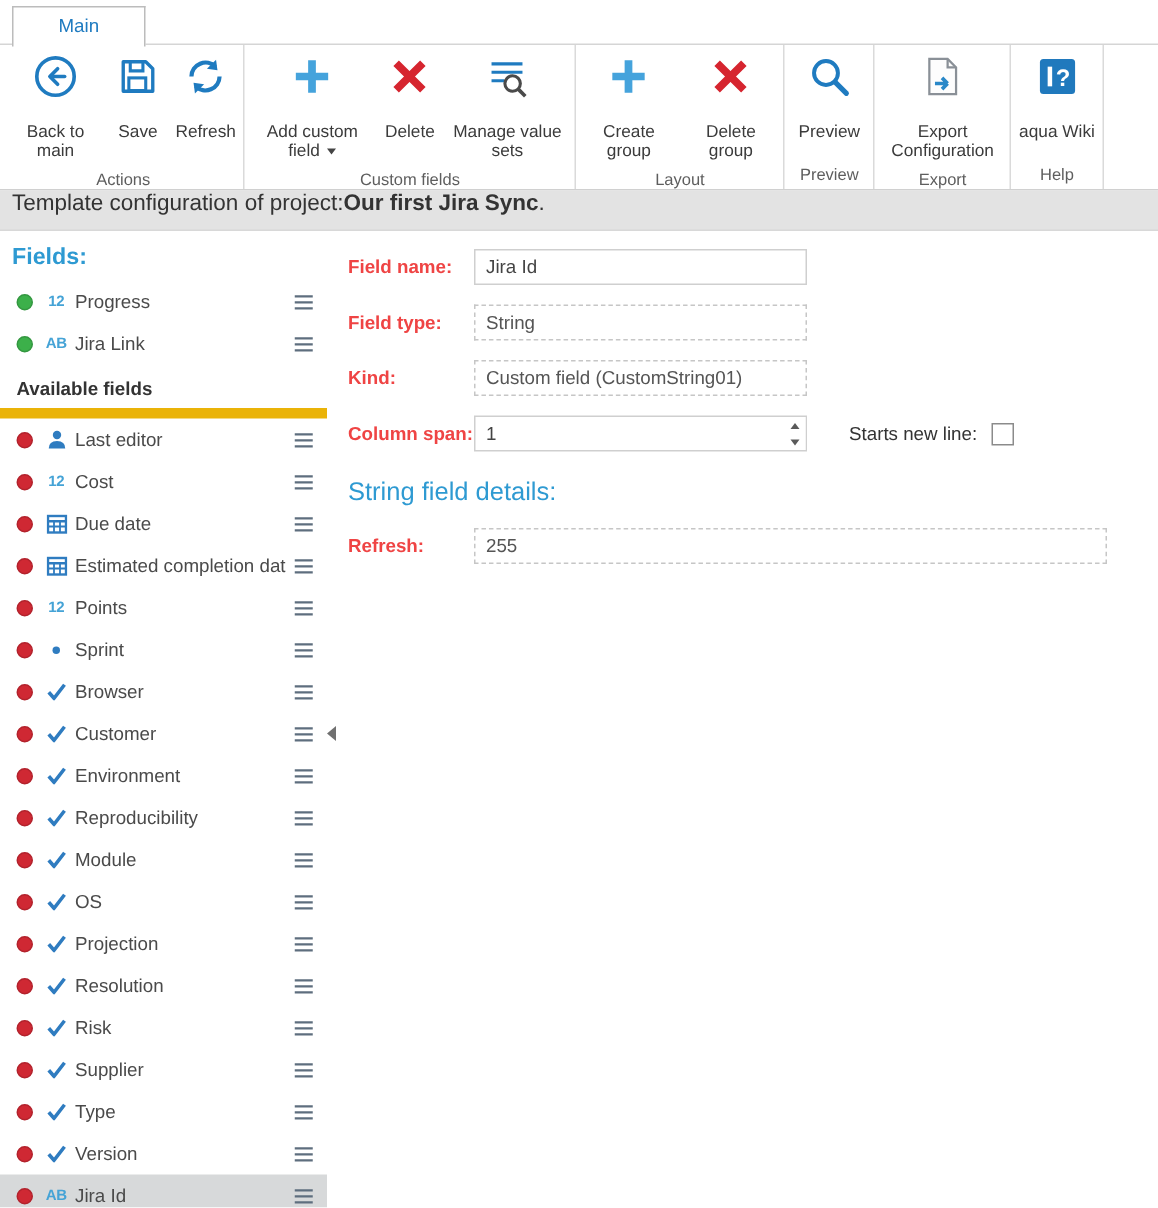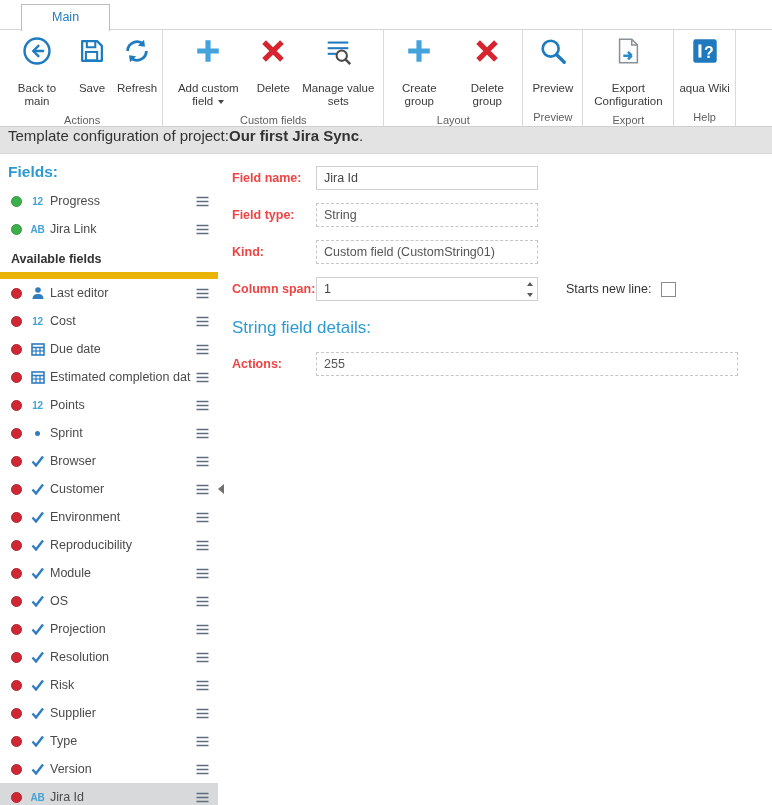--- a/index.html
+++ b/index.html
@@ -2,21 +2,21 @@
 <html><head>
 <meta charset="utf-8">
 <style>
   *{box-sizing:border-box;margin:0;padding:0}
   html,body{width:772px;height:805px;overflow:hidden;background:#fff;
     font-family:"Liberation Sans","DejaVu Sans",sans-serif;}
   body{display:flex;flex-direction:column;}
 
   
   .tabbar{height:30px;position:relative;background:#fff;border-bottom:1px solid #d5d5d5;flex:none;}
-  .tab{position:absolute;left:21px;top:4px;height:27px;line-height:25px;padding:0 30px;
+  .tab{position:absolute;left:8px;top:4px;height:27px;line-height:25px;padding:0 30px;
     border:1px solid #bcbcbc;border-bottom:none;background:#fff;color:#1f7bc0;
     font-size:12.5px;z-index:2;cursor:pointer;}
 
   
   .ribbon{height:97px;display:flex;align-items:stretch;background:#fff;
     border-bottom:1px solid #d0d0d0;padding-left:2px;flex:none;}
   .rgroup{display:flex;flex-direction:column;border-right:1px solid #dadada;padding:3px 2px 0;}
   .rbtns{display:flex;flex:1;align-items:flex-start;justify-content:center;gap:2px;}
   .rbtn{display:flex;flex-direction:column;align-items:center;min-width:40px;padding:3px 3px;cursor:pointer;}
   .ricon svg{width:30px;height:30px;display:block;}
@@ -634,18 +634,18 @@
               <span class="sp-up"></span>
               <span class="sp-down"></span>
             </span></div>
           <label class="snl-label">Starts new line:</label>
           <span class="checkbox"></span>
         </div>
       </div>
     <div class="section-title">String field details:</div>
     <div id="detail-rows">
         <div class="form-row">
-          <label class="flabel">Actions:</label>
+          <label class="flabel">Refresh:</label>
           <div class="ibox wide"><input type="text" class="tinput dashed" value="255" style=""></div>
         </div>
       </div>
   </div>
 </div>
 
 </body></html>

